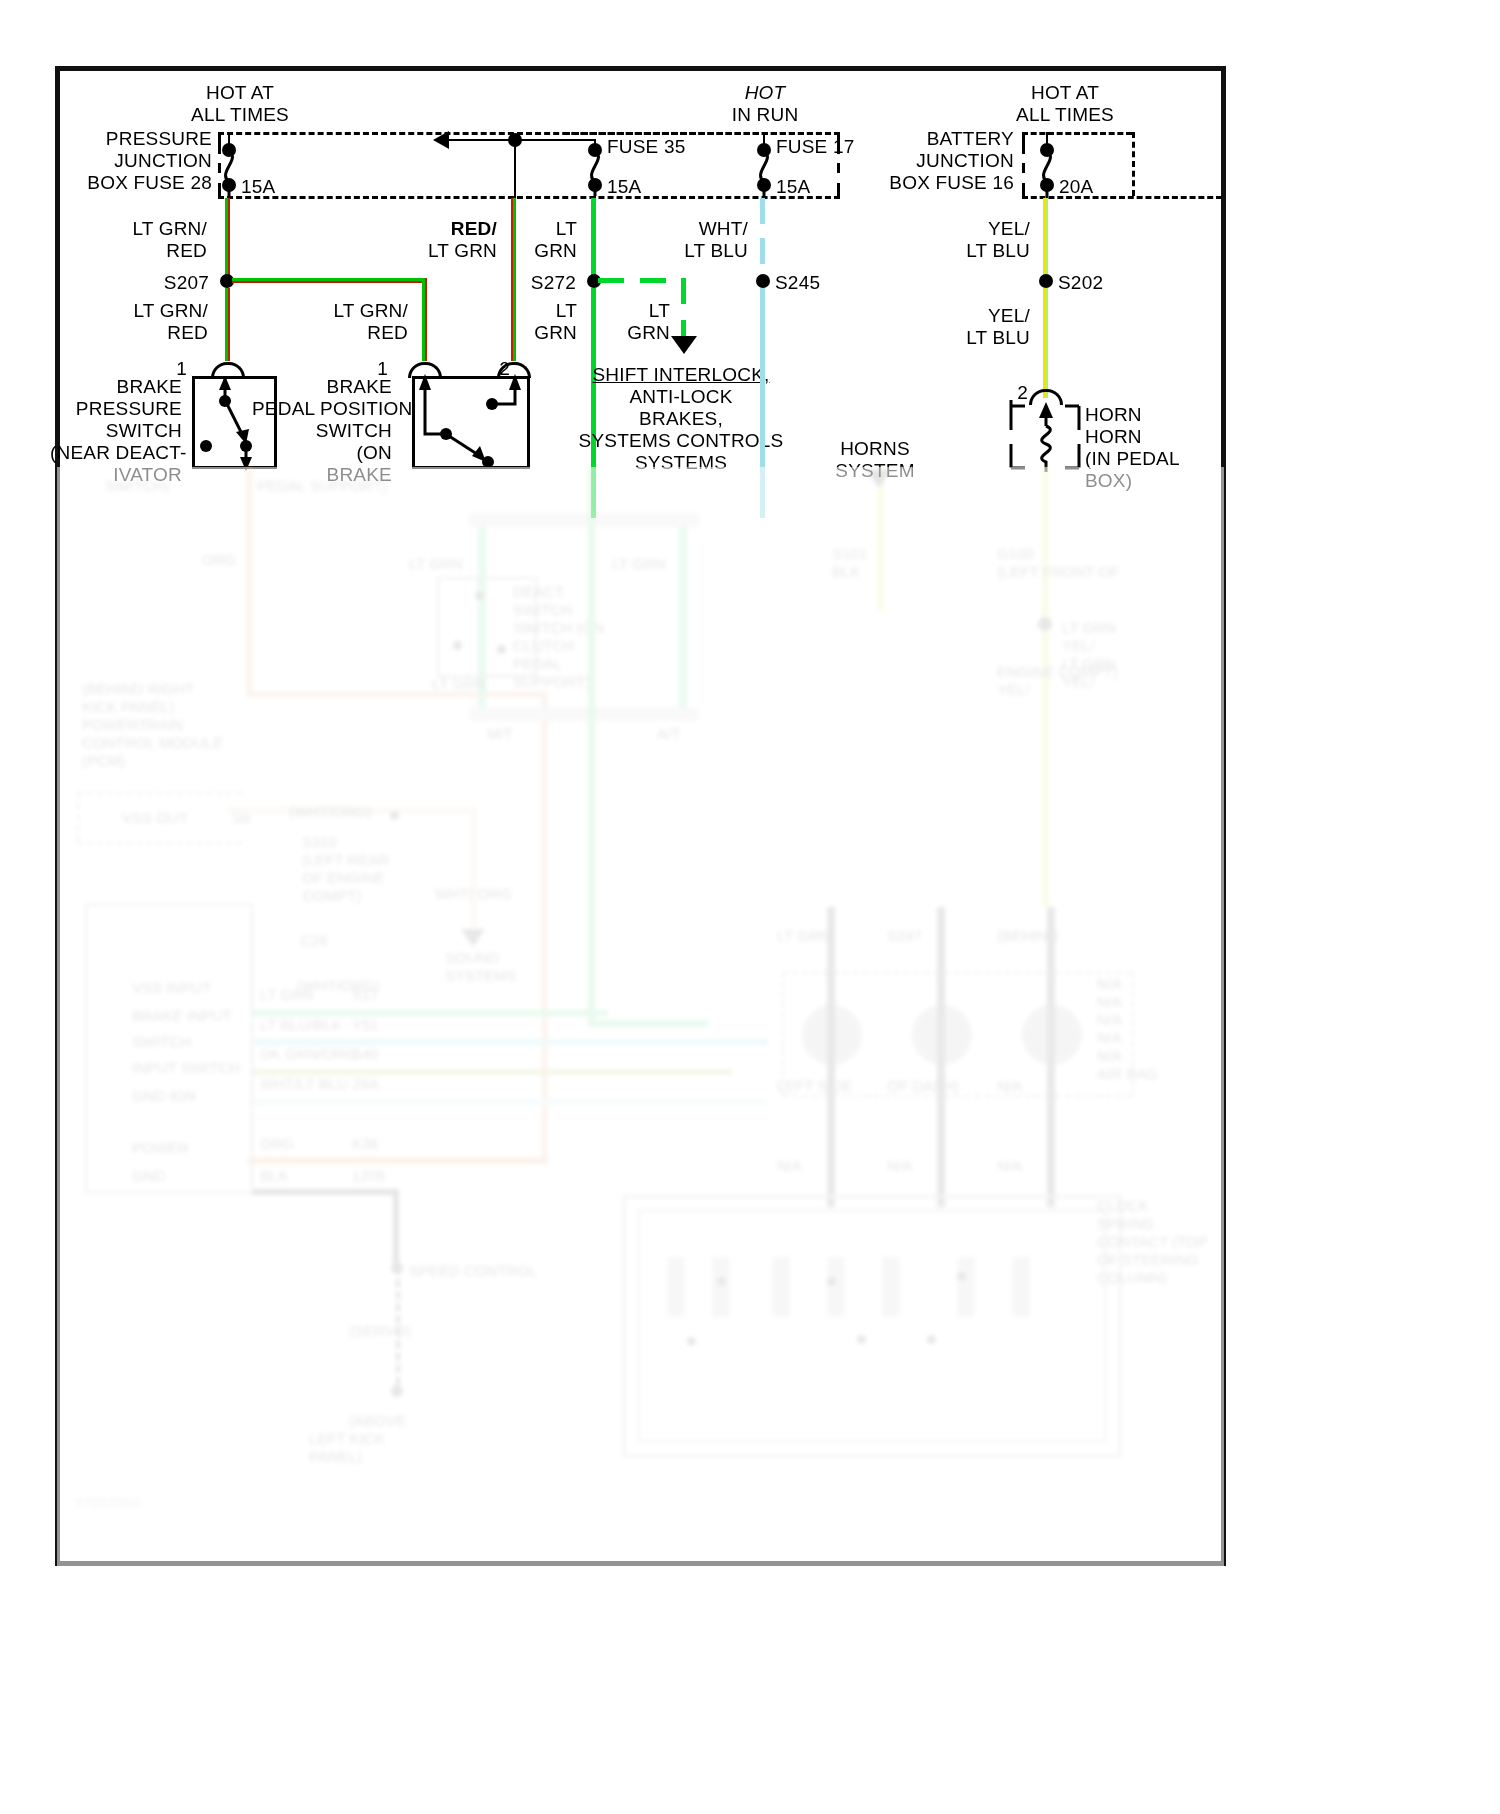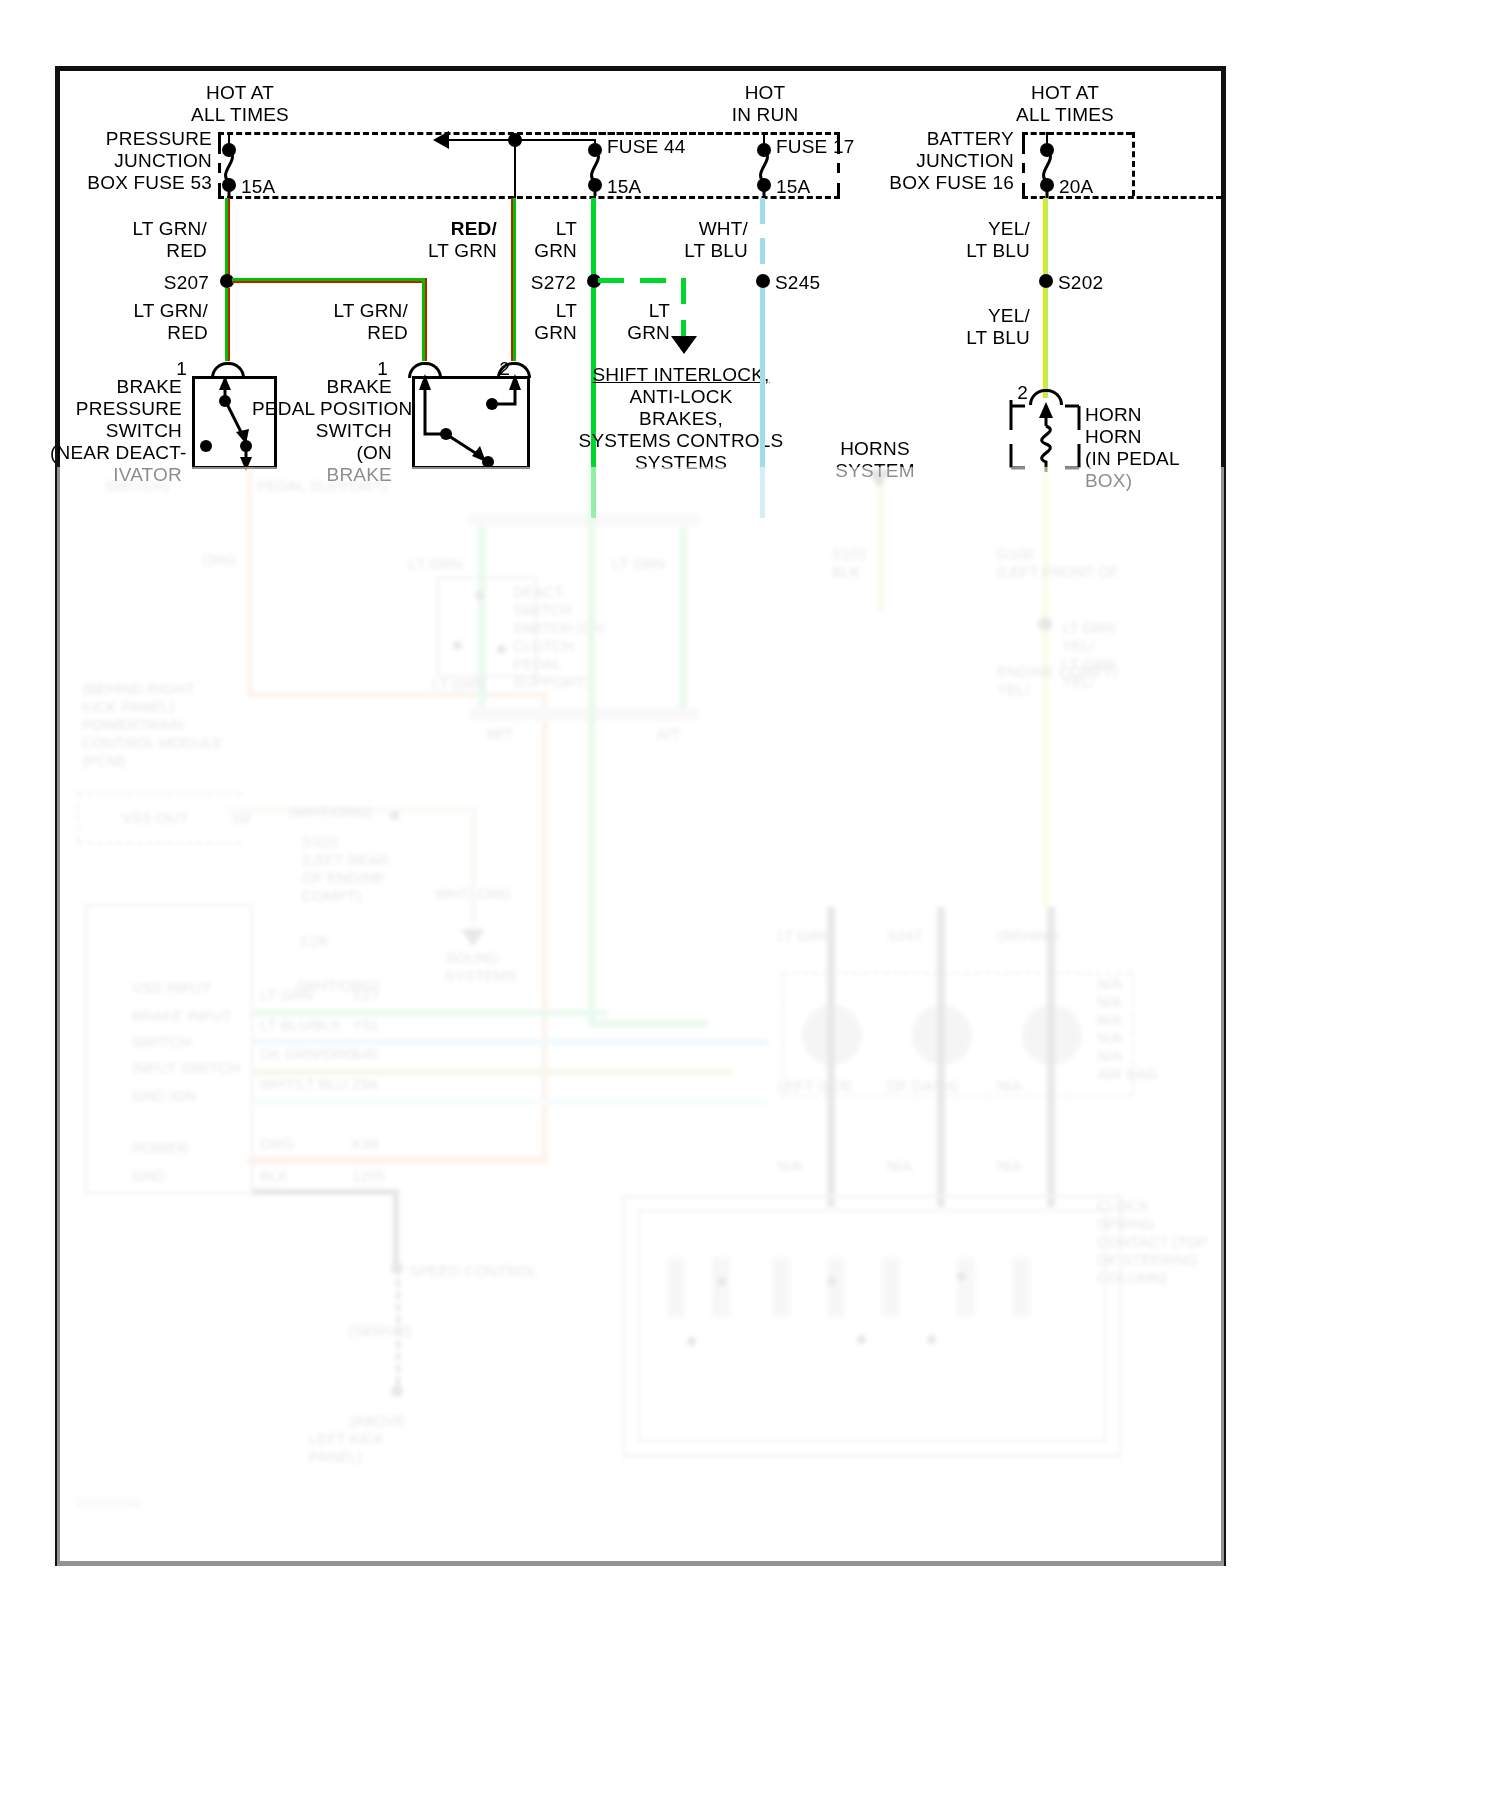--- a/index.html
+++ b/index.html
@@ -72,36 +72,36 @@
 </head>
 <body>
 
 <div id="stage">
 
   <div class="frame"></div>
 
   <div class="lbl c" style="left:150px;top:82px;width:180px;">HOT AT</div>
   <div class="lbl c" style="left:150px;top:104px;width:180px;">ALL TIMES</div>
 
-  <div class="lbl c" style="left:690px;top:82px;width:150px;">HOT</div>
+  <div class="lbl c" style="left:690px;top:82px;width:150px;font-style:italic;">HOT</div>
   <div class="lbl c" style="left:690px;top:104px;width:150px;">IN RUN</div>
 
   <div class="lbl c" style="left:985px;top:82px;width:160px;">HOT AT</div>
   <div class="lbl c" style="left:985px;top:104px;width:160px;">ALL TIMES</div>
 
   <div class="dash-h" style="left:218px;top:132px;width:622px;"></div>
   <div class="dash-h" style="left:218px;top:196px;width:622px;"></div>
 
   <div class="brk-v" style="left:218px;top:132px;height:22px;"></div>
   <div class="brk-v" style="left:218px;top:163px;height:10px;"></div>
   <div class="brk-v" style="left:218px;top:183px;height:14px;"></div>
 
   <div class="lbl r" style="left:60px;top:128px;width:152px;">PRESSURE</div>
   <div class="lbl r" style="left:60px;top:150px;width:152px;">JUNCTION</div>
-  <div class="lbl r" style="left:46px;top:172px;width:166px;">BOX FUSE 53</div>
+  <div class="lbl r" style="left:46px;top:172px;width:166px;">BOX FUSE 28</div>
 
   <div class="vline" style="left:228px;top:132px;height:18px;"></div>
   <div class="dot" style="left:222px;top:143px;"></div>
   <svg class="fuse" style="left:216px;top:150px;" viewBox="0 0 26 46">
     <path d="M13 0 C 25 10, 1 22, 13 32 L13 46" fill="none" stroke="#000" stroke-width="3"></path>
   </svg>
   <div class="dot" style="left:222px;top:178px;"></div>
   <div class="vline" style="left:228px;top:186px;height:12px;"></div>
   <div class="lbl l" style="left:241px;top:176px;">15A</div>
 
@@ -125,21 +125,21 @@
   <div class="arrow-lf" style="left:433px;top:131px;"></div>
   <div class="dot" style="left:508px;top:133px;"></div>
   <div class="vline" style="left:514px;top:139px;height:59px;"></div>
   <div class="vline" style="left:594px;top:139px;height:12px;"></div>
   <div class="dot" style="left:588px;top:143px;"></div>
   <svg class="fuse" style="left:582px;top:150px;" viewBox="0 0 26 46">
     <path d="M13 0 C 25 10, 1 22, 13 32 L13 46" fill="none" stroke="#000" stroke-width="3"></path>
   </svg>
   <div class="dot" style="left:588px;top:178px;"></div>
   <div class="vline" style="left:594px;top:186px;height:12px;"></div>
-  <div class="lbl l" style="left:607px;top:136px;">FUSE 44</div>
+  <div class="lbl l" style="left:607px;top:136px;">FUSE 35</div>
   <div class="lbl l" style="left:607px;top:176px;">15A</div>
 
   <div class="w wv c-redltgrn" style="left:511px;top:198px;height:163px;"></div>
   <div class="lbl r" style="left:395px;top:218px;width:102px;font-weight:bold;">RED/</div>
   <div class="lbl r" style="left:395px;top:240px;width:102px;">LT GRN</div>
 
   <div class="w wv c-ltgrn" style="left:591px;top:198px;height:80px;"></div>
   <div class="lbl r" style="left:505px;top:218px;width:72px;">LT</div>
   <div class="lbl r" style="left:505px;top:240px;width:72px;">GRN</div>
 

